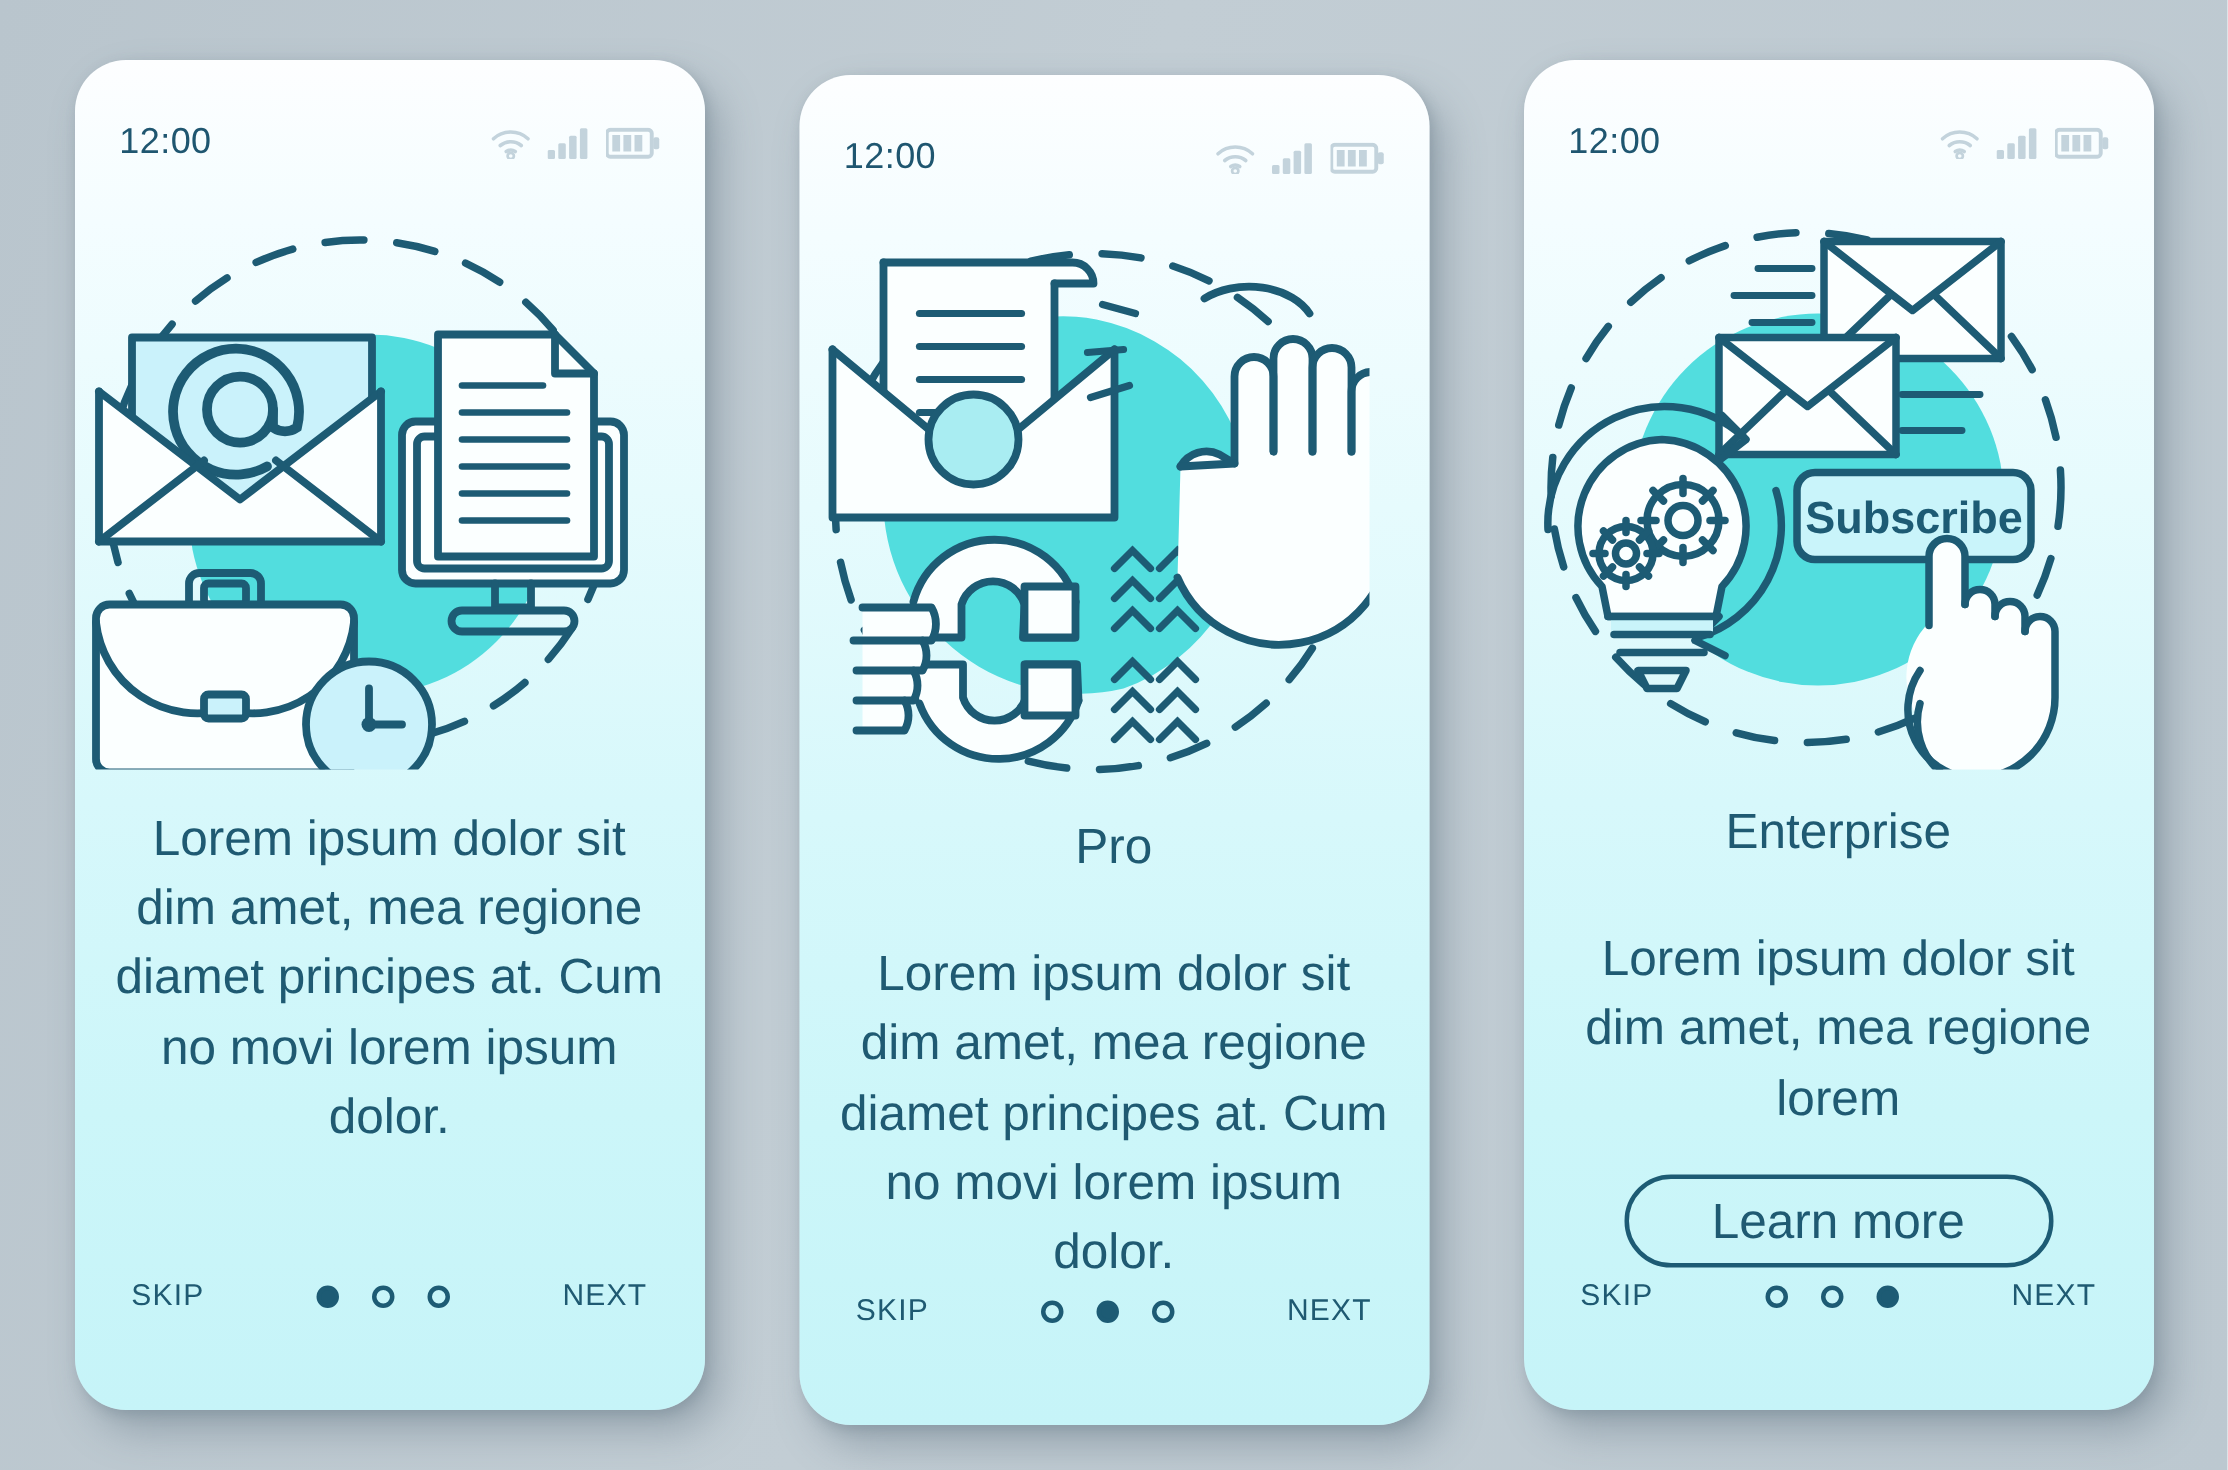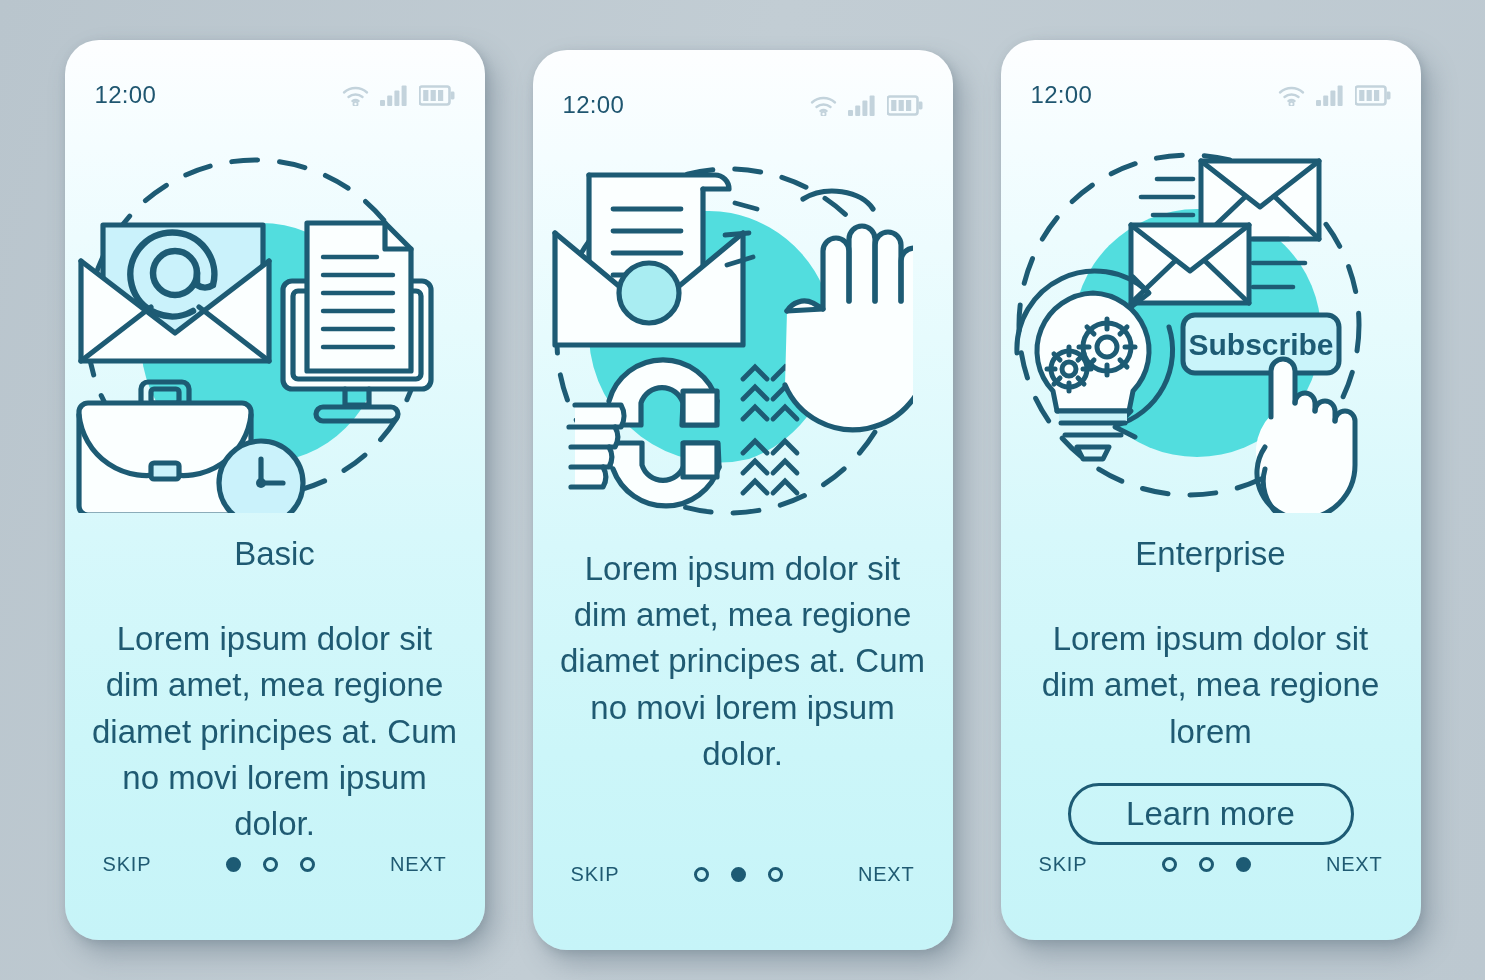--- a/index.html
+++ b/index.html
@@ -13,21 +13,21 @@
     position:relative;
   }
 
   .screens {
     position:absolute;
     left:0; top:0;
     width:1485px; height:932px;
     display:flex;
     justify-content:center;
     align-items:flex-start;
-    gap:48px;
+    gap:63px;
     padding-top:40px;
   }
 
   .phone {
     position:relative;
     width:420px;
     height:900px;
     border-radius:34px;
     background:linear-gradient(180deg,
        #fdfeff 0%,
@@ -251,21 +251,20 @@
         <g transform="translate(154,298)">
           <circle class="lf" cx="42" cy="42" r="42"></circle>
           <circle class="st" cx="42" cy="42" r="42"></circle>
           <path class="st" d="M42 18 v24 h22"></path>
           <circle cx="42" cy="42" r="5" fill="#1d5b74"></circle>
         </g>
       </svg>
     </div>
 
     <div class="content">
-      <div class="title">Basic</div>
       <div class="desc">Lorem ipsum dolor sit dim amet, mea regione diamet principes at. Cum no movi lorem ipsum dolor.</div>
     </div>
 
     <div class="footer">
       <div class="nav-label">SKIP</div>
       <div class="dots">
         <span class="dot active"></span>
         <span class="dot"></span>
         <span class="dot"></span>
       </div>
@@ -394,20 +393,21 @@
             <path d="M2 4 l-22 -6"></path>
             <path d="M-6 28 l-24 2"></path>
             <path d="M-2 52 l-26 8"></path>
           </g>
           <path class="st2" d="M48 -6 a44 30 0 0 1 70 10"></path>
         </g>
       </svg>
     </div>
 
     <div class="content">
+      <div class="title">Pro</div>
       <div class="desc">Lorem ipsum dolor sit dim amet, mea regione diamet principes at. Cum no movi lorem ipsum dolor.</div>
     </div>
 
     <div class="footer">
       <div class="nav-label">SKIP</div>
       <div class="dots">
         <span class="dot"></span>
         <span class="dot active"></span>
         <span class="dot"></span>
       </div>

